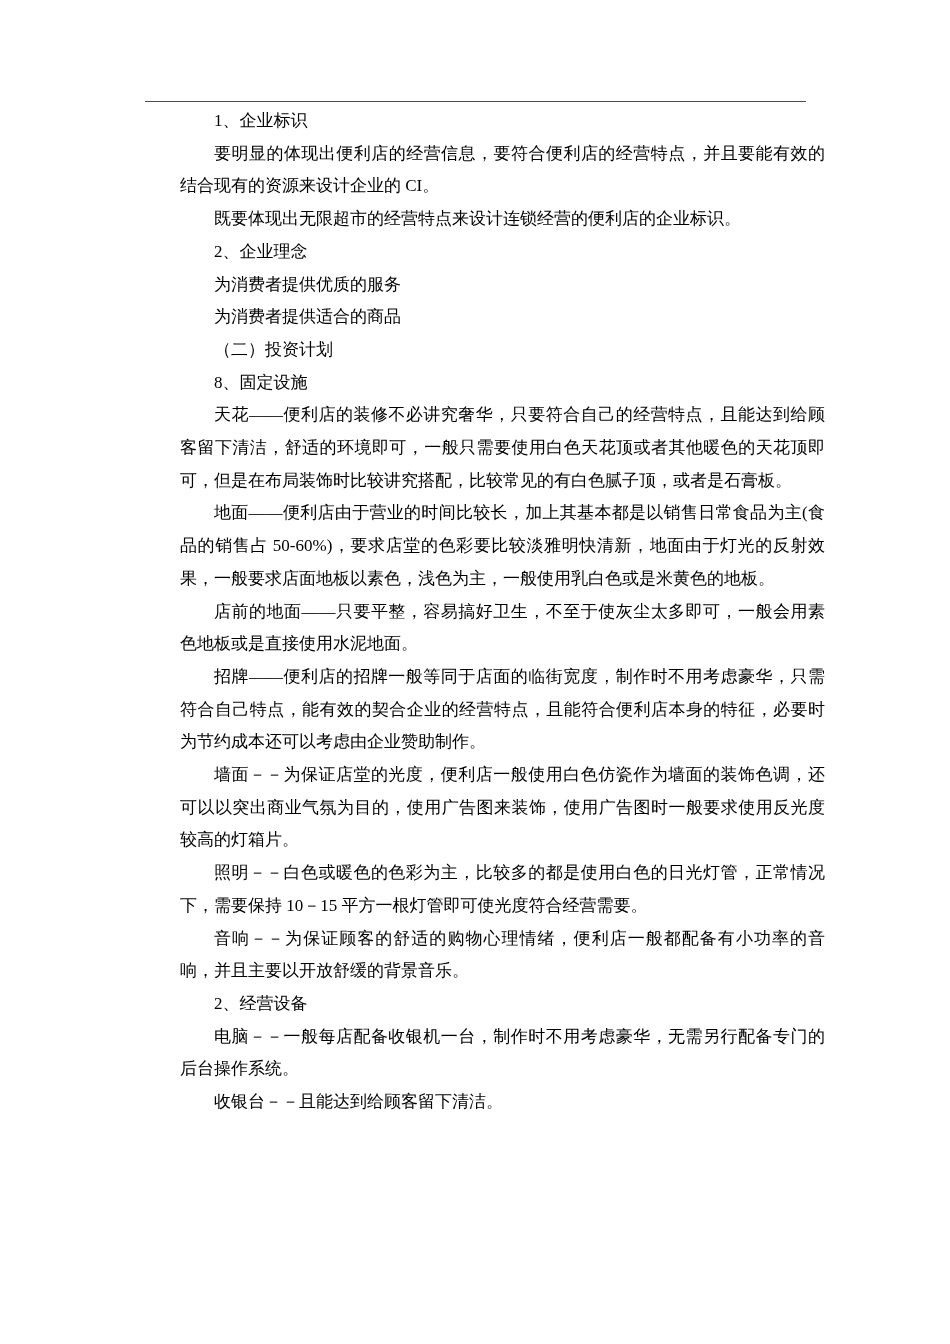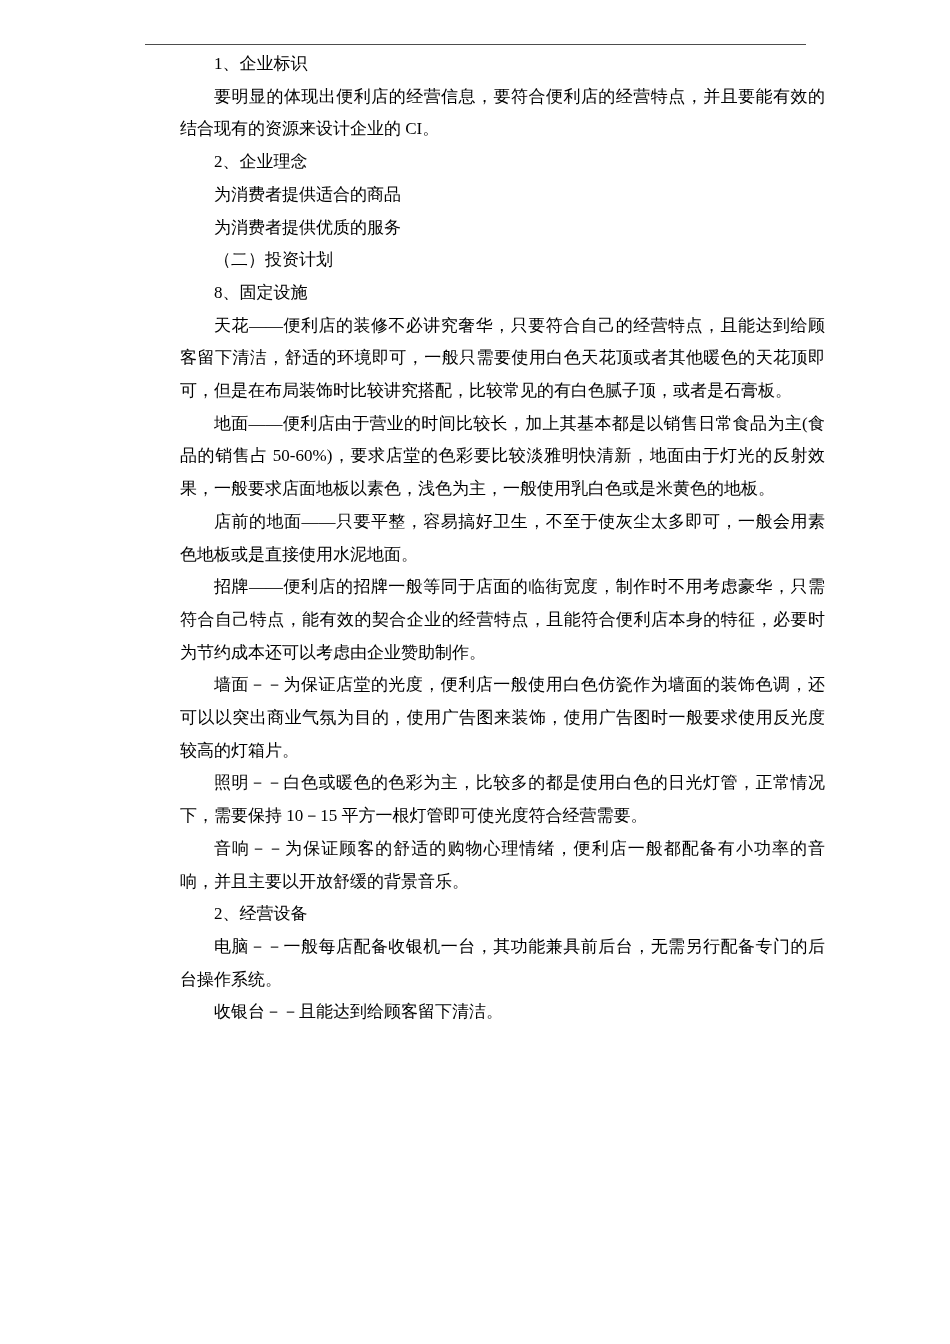--- a/index.html
+++ b/index.html
@@ -10,21 +10,21 @@
   body {
     width: 950px;
     height: 1344px;
     overflow: hidden;
     font-family: "Liberation Serif", "DejaVu Serif", serif;
     color: #000000;
     position: relative;
   }
   .page {
     box-sizing: border-box;
-    padding-top: 44px;
+    padding-top: 101px;
   }
   .header-rule {
     border: none;
     border-top: 1px solid #4d4d4d;
     height: 0;
     margin: 0 0 0 145px;
     width: 661px;
   }
   .content {
     margin-left: 180px;
@@ -43,29 +43,30 @@
   }
 </style>
 </head>
 <body>
 
 <div class="page">
   <hr class="header-rule">
   <div class="content" id="doc-body">
       <p class="para">1、企业标识</p>
       <p class="para">要明显的体现出便利店的经营信息，要符合便利店的经营特点，并且要能有效的结合现有的资源来设计企业的 CI。</p>
+      <p class="para">既要体现出无限超市的经营特点来设计连锁经营的便利店的企业标识。</p>
       <p class="para">2、企业理念</p>
+      <p class="para">为消费者提供优质的服务</p>
       <p class="para">为消费者提供适合的商品</p>
-      <p class="para">为消费者提供优质的服务</p>
       <p class="para">（二）投资计划</p>
       <p class="para">8、固定设施</p>
       <p class="para">天花——便利店的装修不必讲究奢华，只要符合自己的经营特点，且能达到给顾客留下清洁，舒适的环境即可，一般只需要使用白色天花顶或者其他暖色的天花顶即可，但是在布局装饰时比较讲究搭配，比较常见的有白色腻子顶，或者是石膏板。</p>
       <p class="para">地面——便利店由于营业的时间比较长，加上其基本都是以销售日常食品为主(食品的销售占 50-60%)，要求店堂的色彩要比较淡雅明快清新，地面由于灯光的反射效果，一般要求店面地板以素色，浅色为主，一般使用乳白色或是米黄色的地板。</p>
       <p class="para">店前的地面——只要平整，容易搞好卫生，不至于使灰尘太多即可，一般会用素色地板或是直接使用水泥地面。</p>
       <p class="para">招牌——便利店的招牌一般等同于店面的临街宽度，制作时不用考虑豪华，只需符合自己特点，能有效的契合企业的经营特点，且能符合便利店本身的特征，必要时为节约成本还可以考虑由企业赞助制作。</p>
       <p class="para">墙面－－为保证店堂的光度，便利店一般使用白色仿瓷作为墙面的装饰色调，还可以以突出商业气氛为目的，使用广告图来装饰，使用广告图时一般要求使用反光度较高的灯箱片。</p>
       <p class="para">照明－－白色或暖色的色彩为主，比较多的都是使用白色的日光灯管，正常情况下，需要保持 10－15 平方一根灯管即可使光度符合经营需要。</p>
       <p class="para">音响－－为保证顾客的舒适的购物心理情绪，便利店一般都配备有小功率的音响，并且主要以开放舒缓的背景音乐。</p>
       <p class="para">2、经营设备</p>
-      <p class="para">电脑－－一般每店配备收银机一台，其功能兼具前后台，无需另行配备专门的后台操作系统。</p>
+      <p class="para">电脑－－一般每店配备收银机一台，制作时不用考虑豪华，无需另行配备专门的后台操作系统。</p>
       <p class="para">收银台－－且能达到给顾客留下清洁。</p>
     </div>
 </div>
 
 </body></html>

